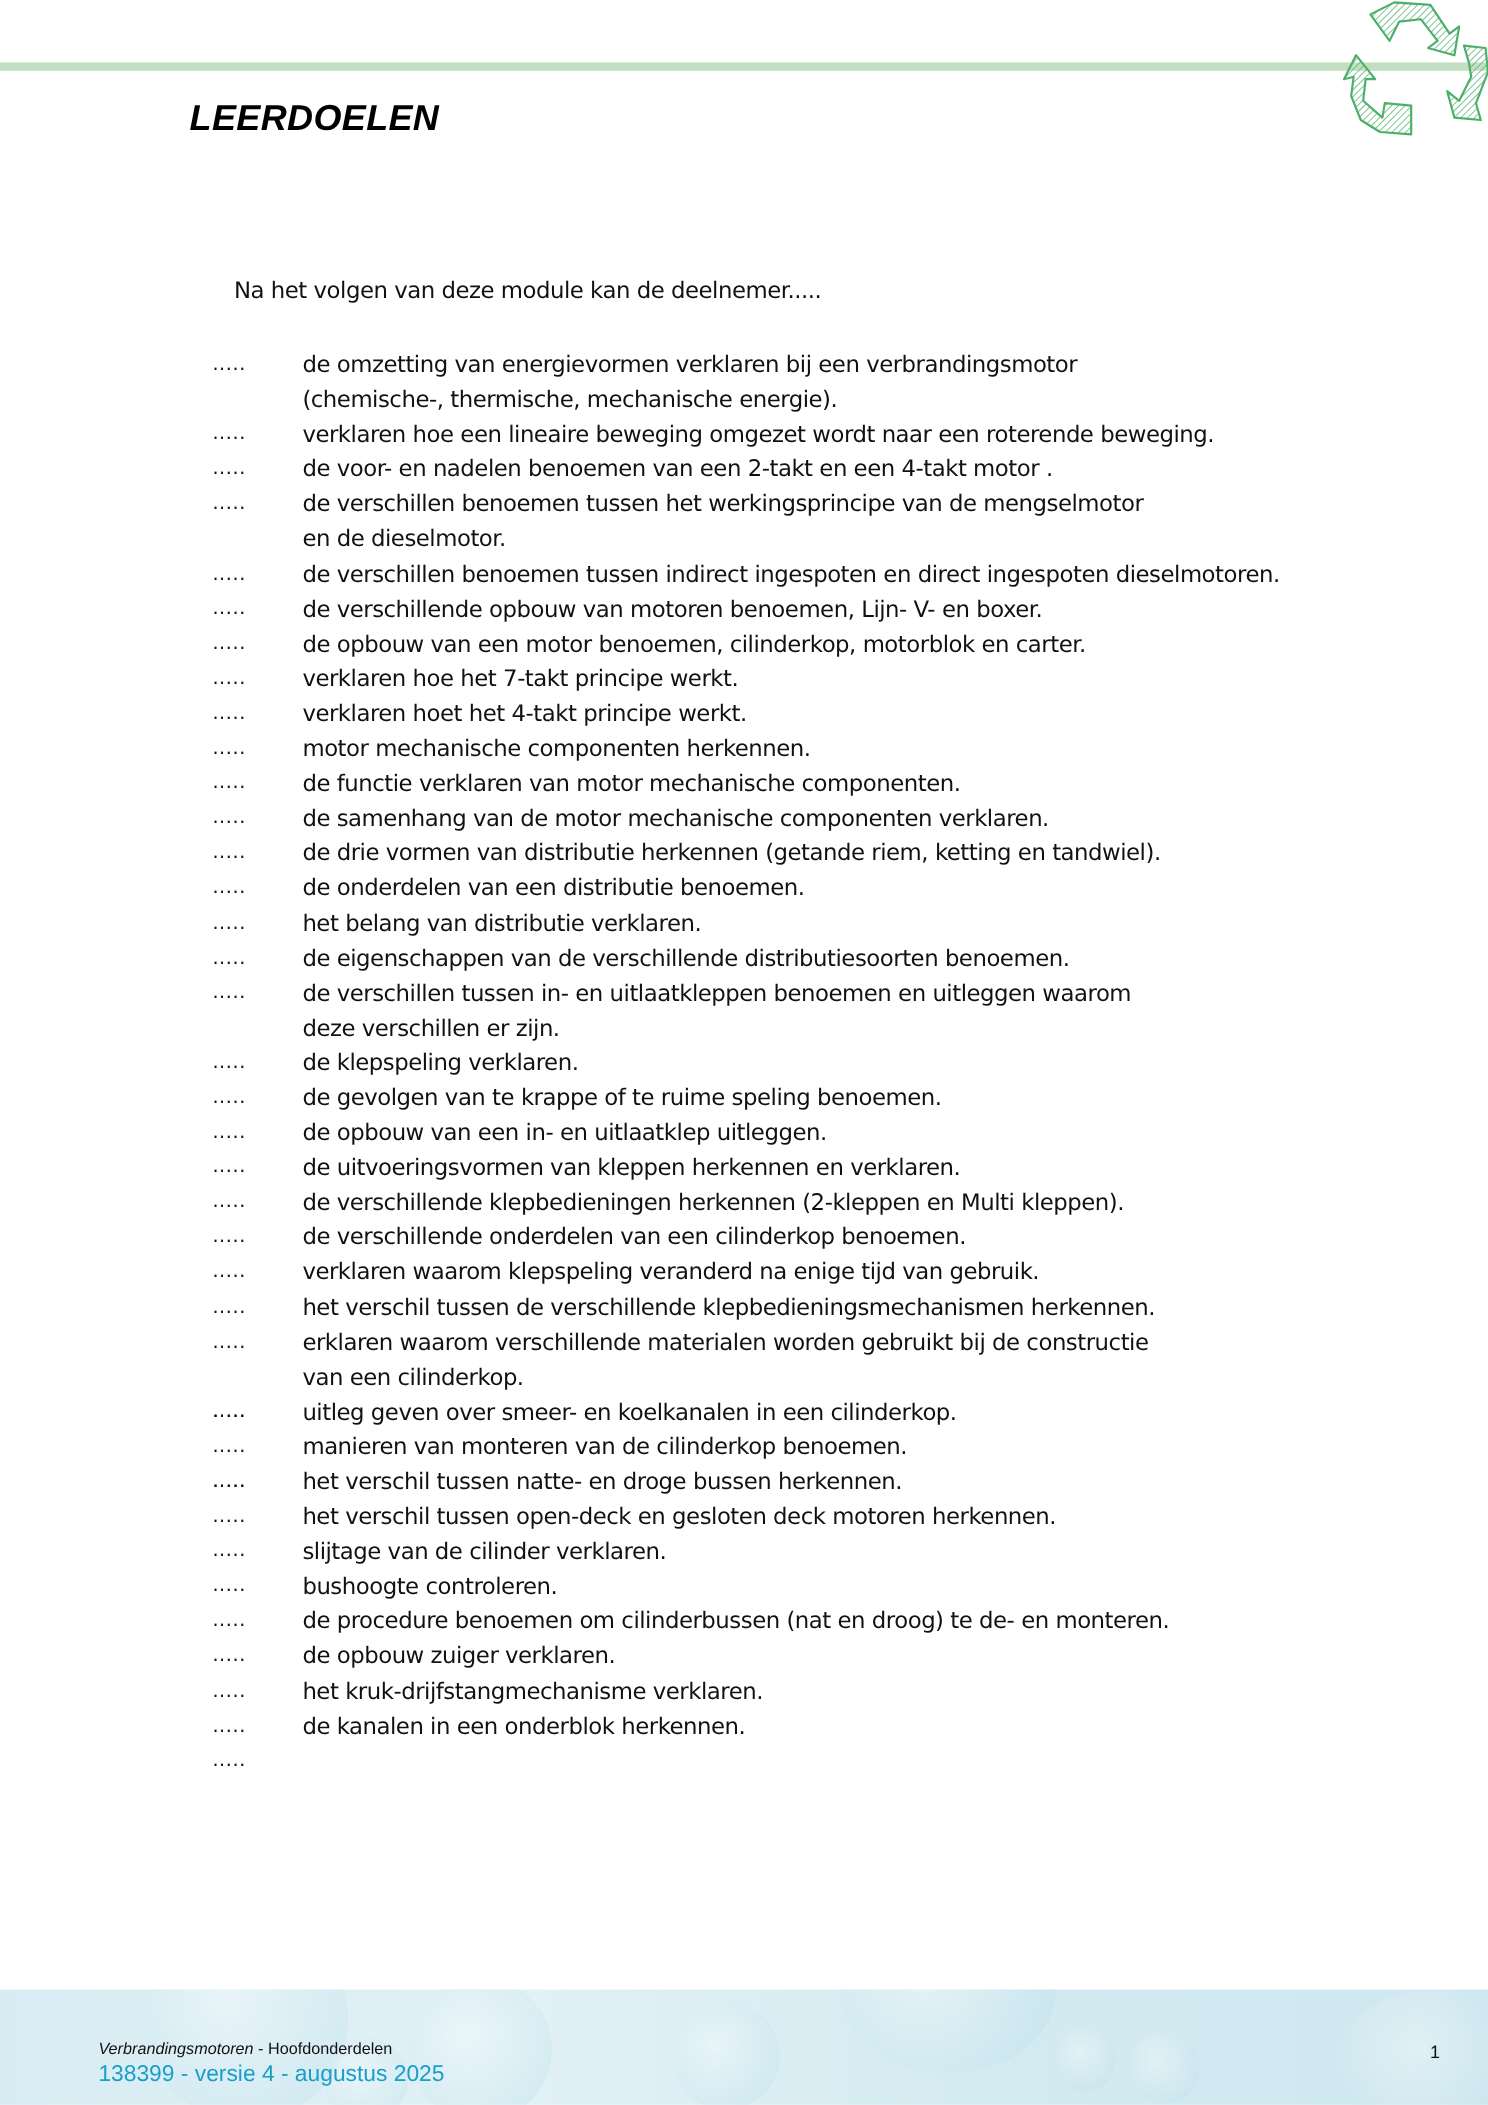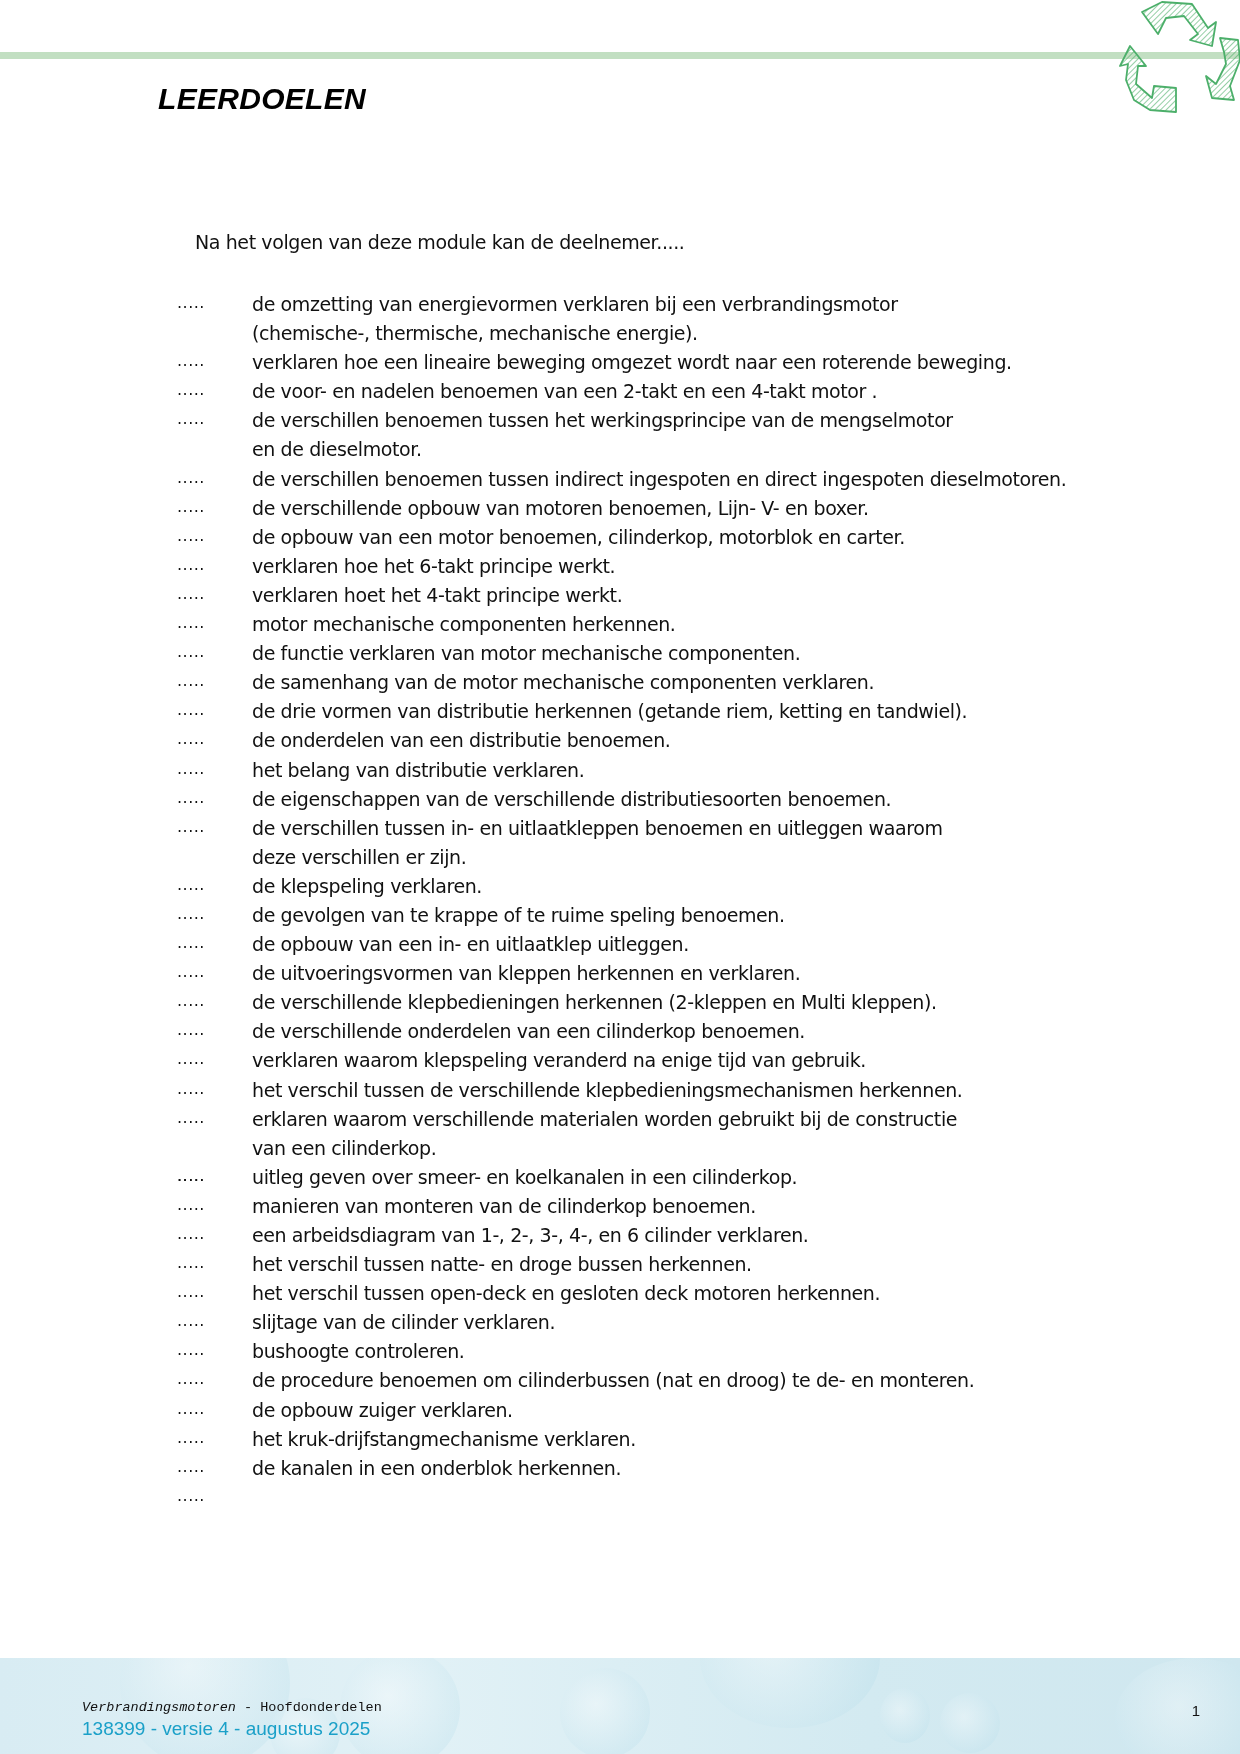--- a/index.html
+++ b/index.html
@@ -70,21 +70,21 @@
       overflow: hidden;
     }
     .bubble {
       position: absolute;
       border-radius: 50%;
       background: radial-gradient(circle at 40% 40%, rgba(255,255,255,0.35), rgba(170,215,230,0.35));
     }
     .footer-title {
       position: absolute;
       left: 82px; top: 42px;
-      font-family: Liberation Mono, monospace;
+      font-family: Liberation Sans, sans-serif;
       font-size: 13.5px;
       color: #111;
     }
     .footer-title .italic { font-style: italic; }
     .footer-meta {
       position: absolute;
       left: 82px; top: 60px;
       font-family: "Liberation Sans", sans-serif;
       font-size: 19px;
       color: #1aa0c8;
@@ -122,21 +122,21 @@
 <ul class="goals" id="goals">
     <li><span class="bullet">.....</span><span class="text">de omzetting van energievormen verklaren bij een verbrandingsmotor
 (chemische-, thermische, mechanische energie).</span></li>
     <li><span class="bullet">.....</span><span class="text">verklaren hoe een lineaire beweging omgezet wordt naar een roterende beweging.</span></li>
     <li><span class="bullet">.....</span><span class="text">de voor- en nadelen benoemen van een 2-takt en een 4-takt motor .</span></li>
     <li><span class="bullet">.....</span><span class="text">de verschillen benoemen tussen het werkingsprincipe van de mengselmotor
 en de dieselmotor.</span></li>
     <li><span class="bullet">.....</span><span class="text">de verschillen benoemen tussen indirect ingespoten en direct ingespoten dieselmotoren.</span></li>
     <li><span class="bullet">.....</span><span class="text">de verschillende opbouw van motoren benoemen, Lijn- V- en boxer.</span></li>
     <li><span class="bullet">.....</span><span class="text">de opbouw van een motor benoemen, cilinderkop, motorblok en carter.</span></li>
-    <li><span class="bullet">.....</span><span class="text">verklaren hoe het 6-takt principe werkt.</span></li>
+    <li><span class="bullet">.....</span><span class="text">verklaren hoe het 7-takt principe werkt.</span></li>
     <li><span class="bullet">.....</span><span class="text">verklaren hoet het 4-takt principe werkt.</span></li>
     <li><span class="bullet">.....</span><span class="text">motor mechanische componenten herkennen.</span></li>
     <li><span class="bullet">.....</span><span class="text">de functie verklaren van motor mechanische componenten.</span></li>
     <li><span class="bullet">.....</span><span class="text">de samenhang van de motor mechanische componenten verklaren.</span></li>
     <li><span class="bullet">.....</span><span class="text">de drie vormen van distributie herkennen (getande riem, ketting en tandwiel).</span></li>
     <li><span class="bullet">.....</span><span class="text">de onderdelen van een distributie benoemen.</span></li>
     <li><span class="bullet">.....</span><span class="text">het belang van distributie verklaren.</span></li>
     <li><span class="bullet">.....</span><span class="text">de eigenschappen van de verschillende distributiesoorten benoemen.</span></li>
     <li><span class="bullet">.....</span><span class="text">de verschillen tussen in- en uitlaatkleppen benoemen en uitleggen waarom
 deze verschillen er zijn.</span></li>
@@ -146,21 +146,21 @@
     <li><span class="bullet">.....</span><span class="text">de uitvoeringsvormen van kleppen herkennen en verklaren.</span></li>
     <li><span class="bullet">.....</span><span class="text">de verschillende klepbedieningen herkennen (2-kleppen en Multi kleppen).</span></li>
     <li><span class="bullet">.....</span><span class="text">de verschillende onderdelen van een cilinderkop benoemen.</span></li>
     <li><span class="bullet">.....</span><span class="text">verklaren waarom klepspeling veranderd na enige tijd van gebruik.</span></li>
     <li><span class="bullet">.....</span><span class="text">het verschil tussen de verschillende klepbedieningsmechanismen herkennen.</span></li>
     <li><span class="bullet">.....</span><span class="text">erklaren waarom verschillende materialen worden gebruikt bij de constructie
 van een cilinderkop.</span></li>
     <li><span class="bullet">.....</span></li>
     <li><span class="bullet">.....</span><span class="text">uitleg geven over smeer- en koelkanalen in een cilinderkop.</span></li>
     <li><span class="bullet">.....</span><span class="text">manieren van monteren van de cilinderkop benoemen.</span></li>
-    <li><span class="bullet">.....</span><span class="text">een arbeidsdiagram van 1-, 2-, 3-, 4-, en 6 cilinder verklaren.</span></li>
+    <li><span class="bullet">.....</span></li>
     <li><span class="bullet">.....</span><span class="text">het verschil tussen natte- en droge bussen herkennen.</span></li>
     <li><span class="bullet">.....</span><span class="text">het verschil tussen open-deck en gesloten deck motoren herkennen.</span></li>
     <li><span class="bullet">.....</span><span class="text">slijtage van de cilinder verklaren.</span></li>
     <li><span class="bullet">.....</span><span class="text">bushoogte controleren.</span></li>
     <li><span class="bullet">.....</span><span class="text">de procedure benoemen om cilinderbussen (nat en droog)  te de- en monteren.</span></li>
     <li><span class="bullet">.....</span><span class="text">de opbouw zuiger verklaren.</span></li>
     <li><span class="bullet">.....</span><span class="text">het kruk-drijfstangmechanisme verklaren.</span></li>
     <li><span class="bullet">.....</span><span class="text">de kanalen in een onderblok herkennen.</span></li>
     <li><span class="bullet">.....</span></li>
   </ul>

